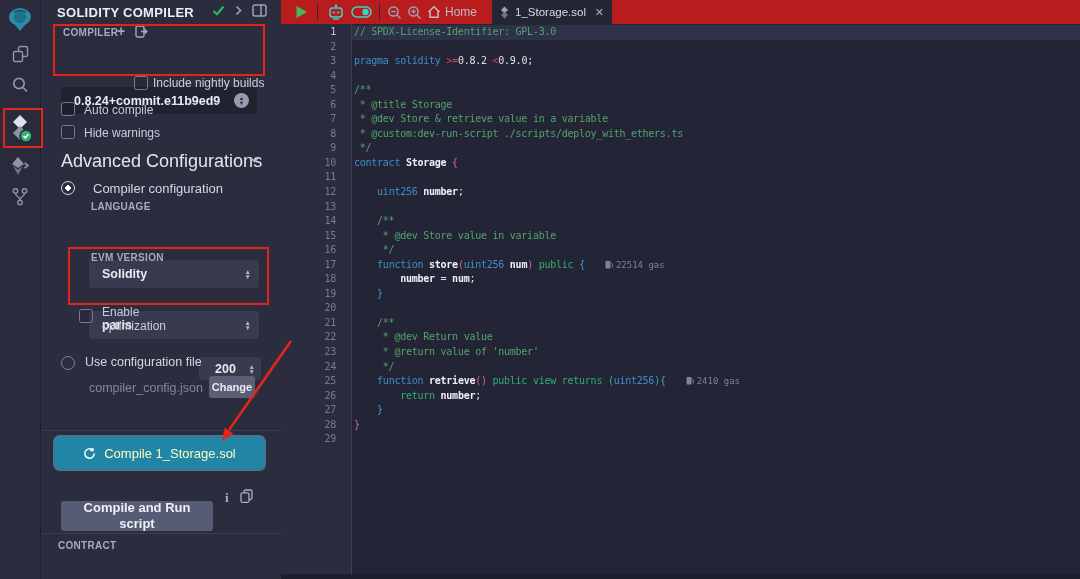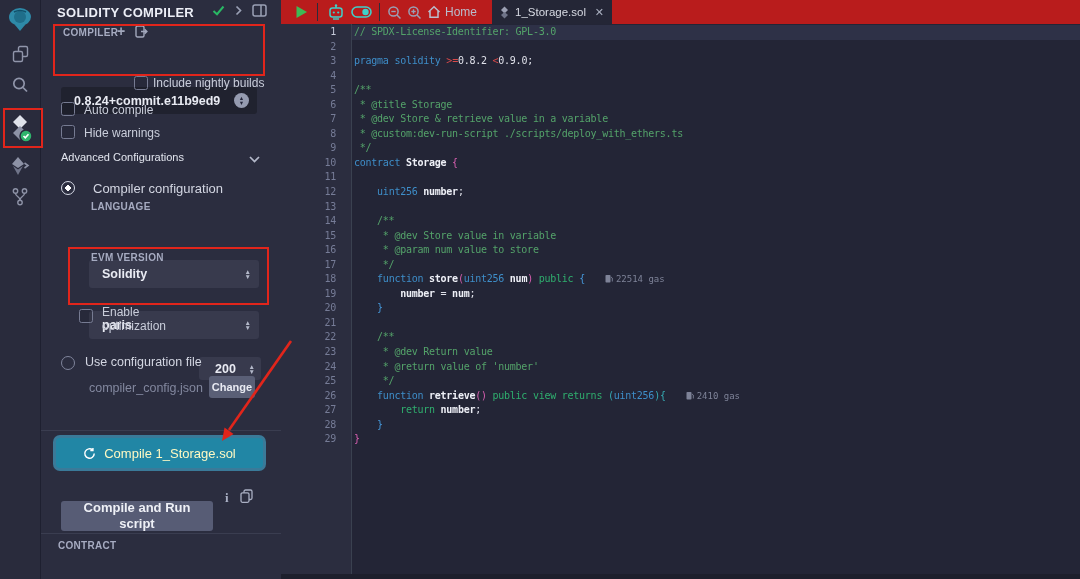--- a/index.html
+++ b/index.html
@@ -148,21 +148,21 @@
 
     <span class="cb" style="left:93px;top:76px;"></span>
     <span class="cblab" style="left:112px;top:76px;">Include nightly builds</span>
 
     <span class="cb" style="left:20px;top:102px;"></span>
     <span class="cblab" style="left:43px;top:103px;">Auto compile</span>
 
     <span class="cb" style="left:20px;top:125px;"></span>
     <span class="cblab" style="left:43px;top:126px;">Hide warnings</span>
 
-    <div style="position:absolute;left:20px;top:151px;font-size:11px;color:#e2e5ee;cursor:pointer;">Advanced Configurations</div>
+    <div style="position:absolute;left:20px;top:151px;font-size:18px;color:#e2e5ee;cursor:pointer;">Advanced Configurations</div>
     <span style="position:absolute;left:208px;top:156px;">
       <svg width="11" height="7" viewBox="0 0 11 7">
           <path d="M1 1 L5.5 5.5 L10 1" stroke="#b4b9ca" stroke-width="1.7" fill="none"></path>
         </svg>
     </span>
 
     <span class="radio on" style="left:20px;top:181px;"></span>
     <span style="position:absolute;left:52px;top:181px;font-size:13px;color:#d3d6e2;">Compiler configuration</span>
 
     <div class="seclabel" style="position:absolute;left:50px;top:201px;">LANGUAGE</div>
@@ -333,21 +333,20 @@
             <div class="cl"><span class="s-cm"> * @title Storage</span></div>
             <div class="cl"><span class="s-cm"> * @dev Store &amp; retrieve value in a variable</span></div>
             <div class="cl"><span class="s-cm"> * @custom:dev-run-script ./scripts/deploy_with_ethers.ts</span></div>
             <div class="cl"><span class="s-cm"> */</span></div>
             <div class="cl"><span class="s-kw">contract</span><span class="s-txb"> Storage </span><span class="s-bp">{</span></div>
             <div class="cl"></div>
             <div class="cl"><span class="s-tx">    </span><span class="s-kw">uint256</span><span class="s-txb"> number</span><span class="s-tx">;</span></div>
             <div class="cl"></div>
             <div class="cl"><span class="s-cm">    /**</span></div>
             <div class="cl"><span class="s-cm">     * @dev Store value in variable</span></div>
-            <div class="cl"><span class="s-cm">     * @param num value to store</span></div>
             <div class="cl"><span class="s-cm">     */</span></div>
             <div class="cl"><span class="s-tx">    </span><span class="s-kw">function</span><span class="s-txb"> store</span><span class="s-bp">(</span><span class="s-kw">uint256</span><span class="s-txb"> num</span><span class="s-bp">)</span><span class="s-kg"> public</span><span class="s-bb"> {</span><span class="gas"><svg width="8" height="9" viewBox="0 0 8 9" style="display:inline-block;vertical-align:-1px;margin-right:3px">
                   <rect x="0.5" y="1" width="5" height="7.5" rx="0.8" fill="#7e8398"></rect>
                   <path d="M6 3 L7.3 4 L7.3 7.5" stroke="#7e8398" fill="none" stroke-width="0.9"></path>
                 </svg>22514 gas</span></div>
             <div class="cl"><span class="s-tx">        </span><span class="s-txb">number</span><span class="s-tx"> = </span><span class="s-txb">num</span><span class="s-tx">;</span></div>
             <div class="cl"><span class="s-bb">    }</span></div>
             <div class="cl"></div>
             <div class="cl"><span class="s-cm">    /**</span></div>
             <div class="cl"><span class="s-cm">     * @dev Return value</span></div>

